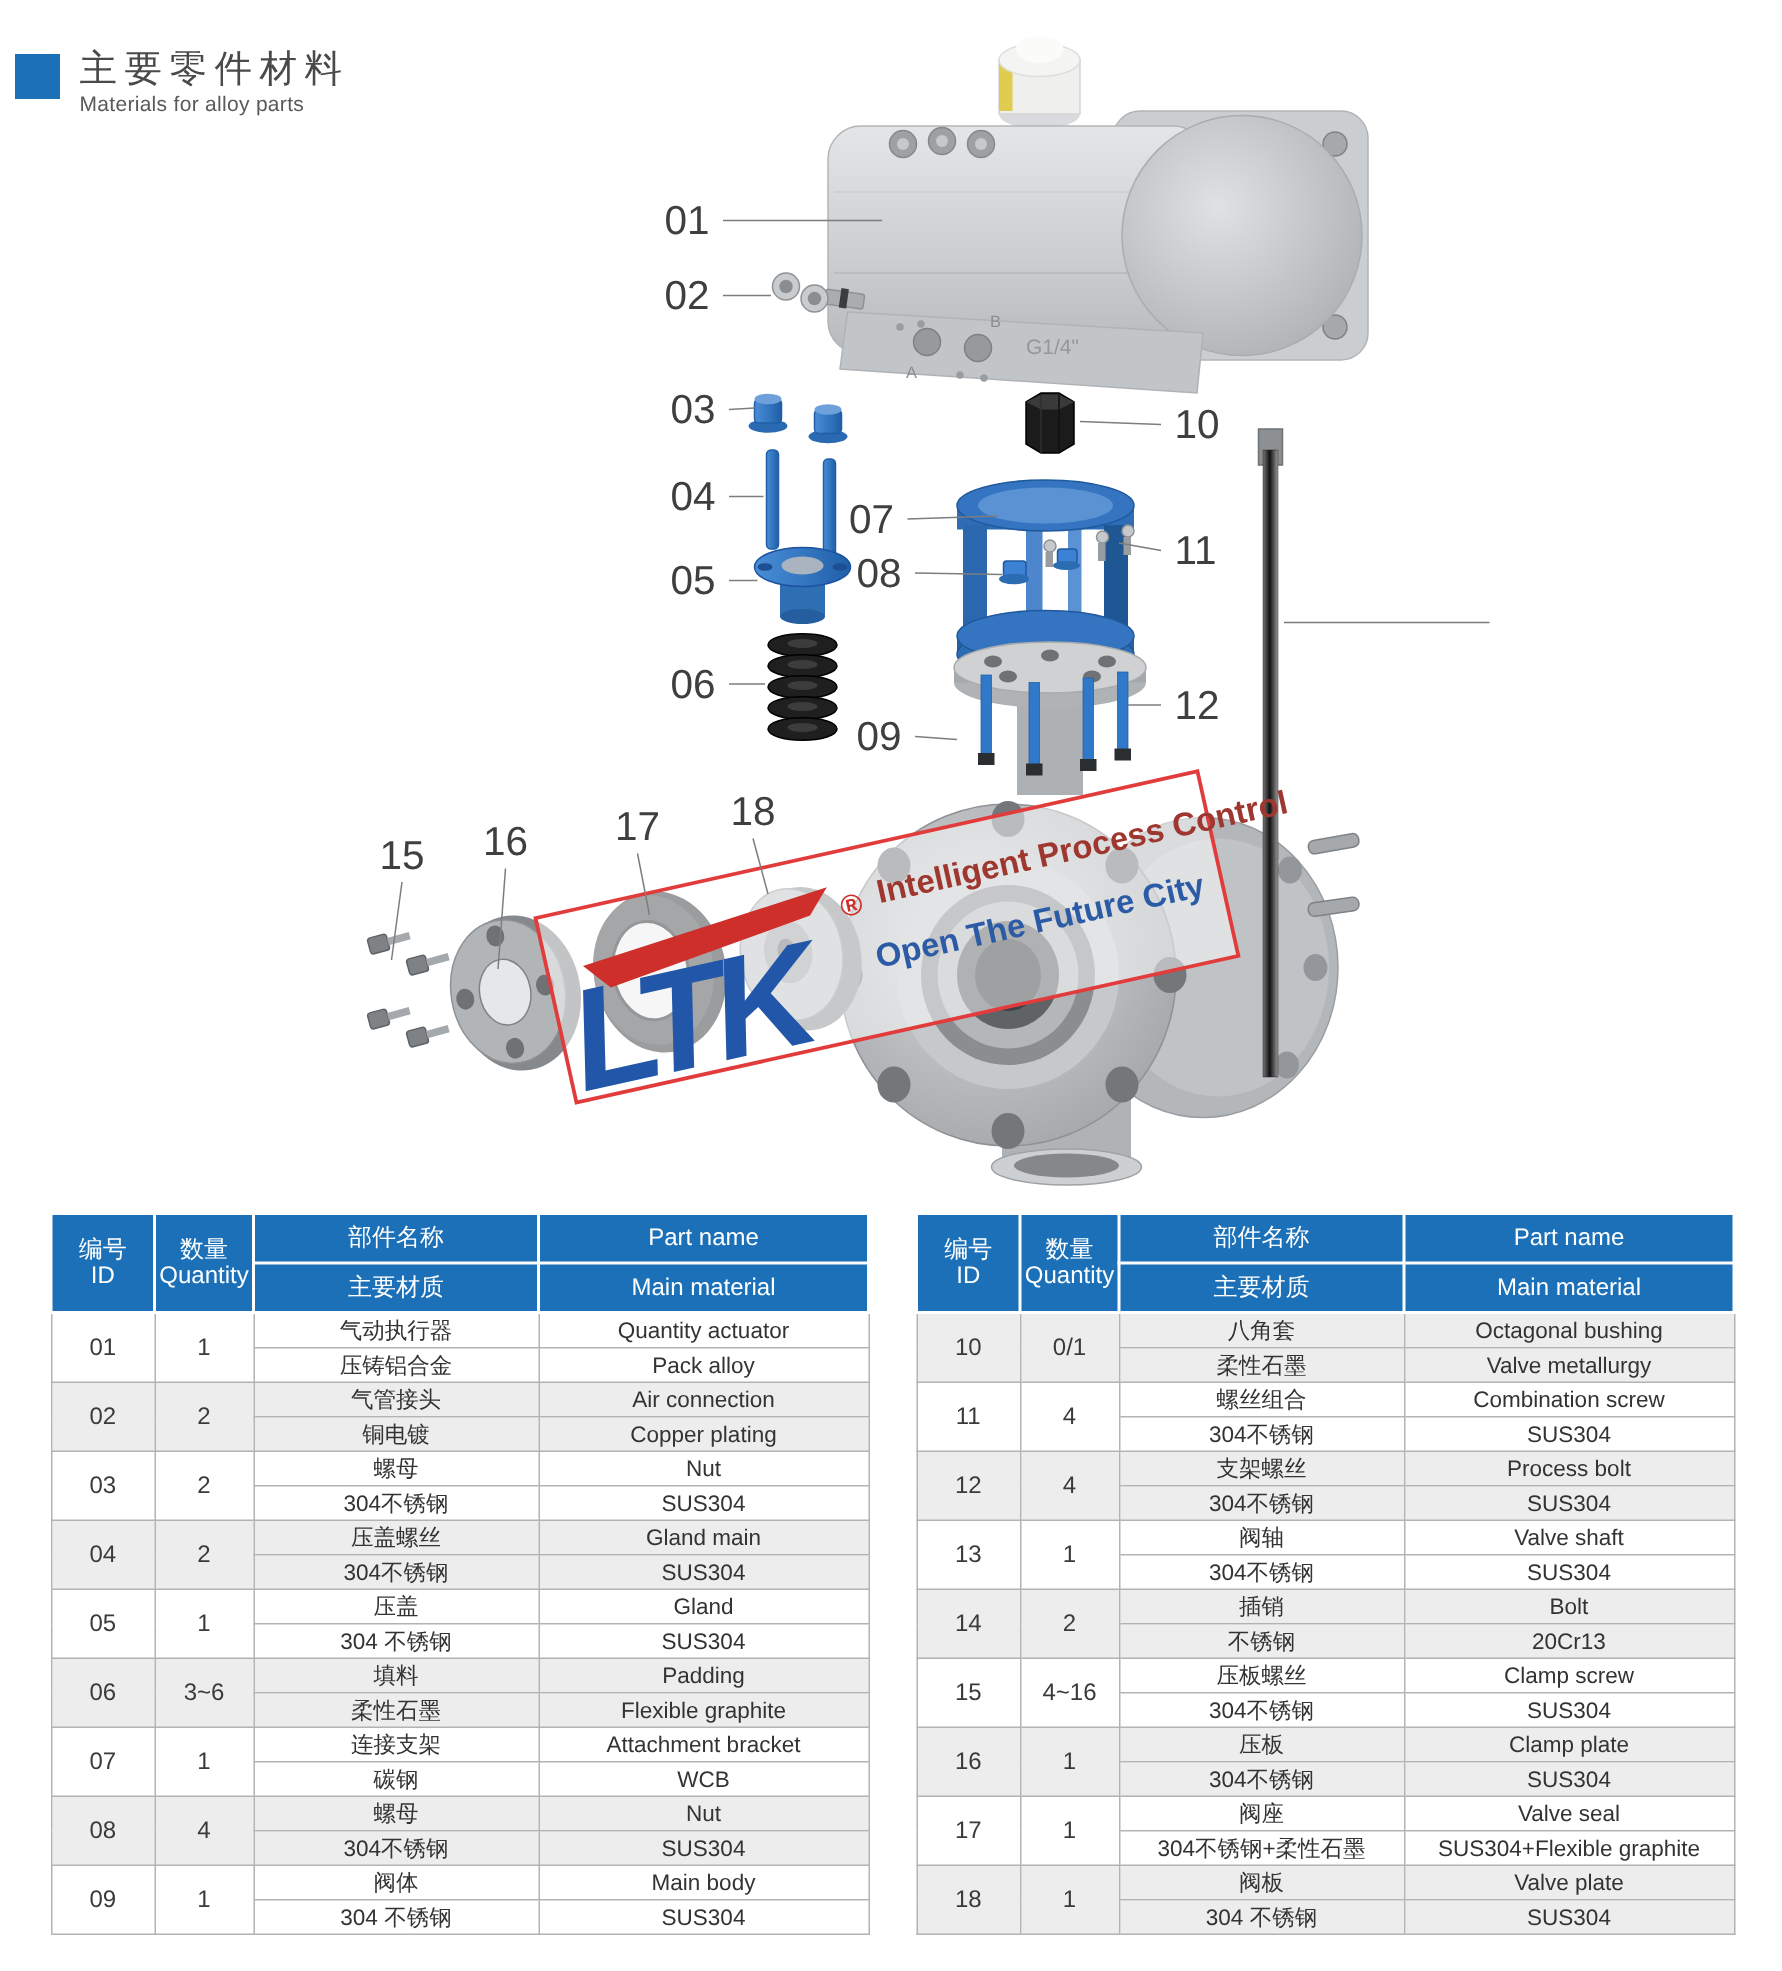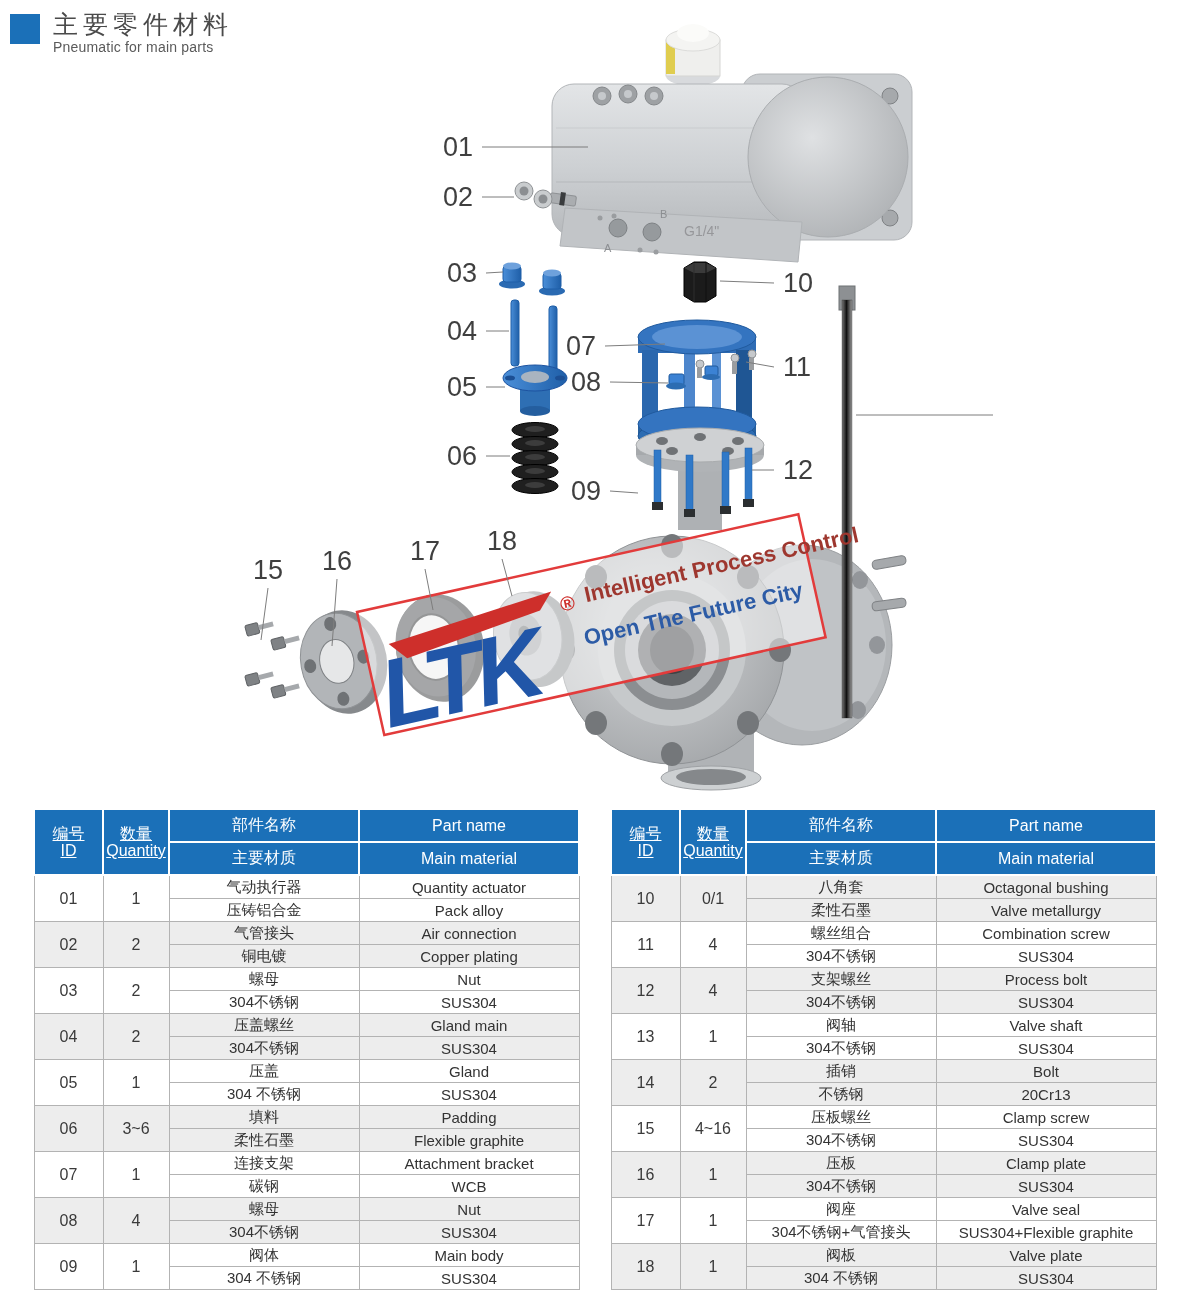--- a/index.html
+++ b/index.html
@@ -1,51 +1,51 @@
 <!DOCTYPE html>
 <html><head>
 <meta charset="utf-8">
 <style>
   html,body{margin:0;padding:0;background:#fff;}
   .page{position:relative;width:1188px;height:1314px;background:#fff;overflow:hidden;
         font-family:"Liberation Sans",sans-serif;}
   
-  .doc-header{position:absolute;top:11px;left:10px;display:flex;align-items:flex-start;}
+  .doc-header{position:absolute;top:33px;left:10px;display:flex;align-items:flex-start;}
   .hdr-square{width:30px;height:30px;background:#1b70b8;margin-right:13px;margin-top:3px;}
   .hdr-title{font-size:25px;color:#4a4a4a;letter-spacing:5px;line-height:26px;}
   .hdr-sub{font-size:14px;color:#5a5a5a;margin-top:2px;letter-spacing:0.2px;}
   
   .diagram{position:absolute;top:0;left:0;}
   svg text{font-family:"Liberation Sans",sans-serif;}
   .plabel{font-size:27px;fill:#3f3f3f;}
   .leader{stroke:#7d7d7d;stroke-width:1;fill:none;}
   
   table.tbl{position:absolute;top:808px;border-collapse:collapse;table-layout:fixed;
             width:545px;color:#333;}
   .tbl-left{left:33px;}
   .tbl-right{left:610px;}
   .tbl th{background:#1b70b8;color:#fff;font-weight:400;border:2px solid #fff;
           font-size:16px;padding:0;height:31px;text-align:center;}
-  .tbl th div{line-height:17px;text-decoration:underline;}
+  .tbl th div{line-height:17px;}
   .tbl td{border:1px solid #b3b3b3;text-align:center;height:22px;padding:0;
           font-size:15px;white-space:nowrap;overflow:hidden;}
   .tbl tr.even td{background:#ededed;}
   .tbl tr.odd td{background:#ffffff;}
   .tbl td.cid,.tbl td.cqty{font-size:16px;color:#3a3a3a;}
 </style>
 </head>
 <body>
 
 <div class="page">
 
   <div class="doc-header">
     <div class="hdr-square"></div>
     <div>
       <div class="hdr-title">主要零件材料</div>
-      <div class="hdr-sub">Pneumatic for main parts</div>
+      <div class="hdr-sub">Materials for alloy parts</div>
     </div>
   </div>
 
   <svg class="diagram" width="1188" height="800" viewBox="0 0 1188 800">
     <defs>
       <linearGradient id="gBody" x1="0" y1="0" x2="0" y2="1">
         <stop offset="0" stop-color="#e3e5e7"></stop>
           <stop offset="0.55" stop-color="#cdd0d3"></stop>
           <stop offset="1" stop-color="#b7babd"></stop>
       </linearGradient>
@@ -541,21 +541,21 @@
           <td>304不锈钢</td>
           <td>SUS304</td>
         </tr>
       <tr class="odd">
           <td class="cid" rowspan="2">17</td>
           <td class="cqty" rowspan="2">1</td>
           <td>阀座</td>
           <td>Valve seal</td>
         </tr>
       <tr class="odd">
-          <td>304不锈钢+气管接头</td>
+          <td>304不锈钢+柔性石墨</td>
           <td>SUS304+Flexible graphite</td>
         </tr>
       <tr class="even">
           <td class="cid" rowspan="2">18</td>
           <td class="cqty" rowspan="2">1</td>
           <td>阀板</td>
           <td>Valve plate</td>
         </tr>
       <tr class="even">
           <td>304 不锈钢</td>

